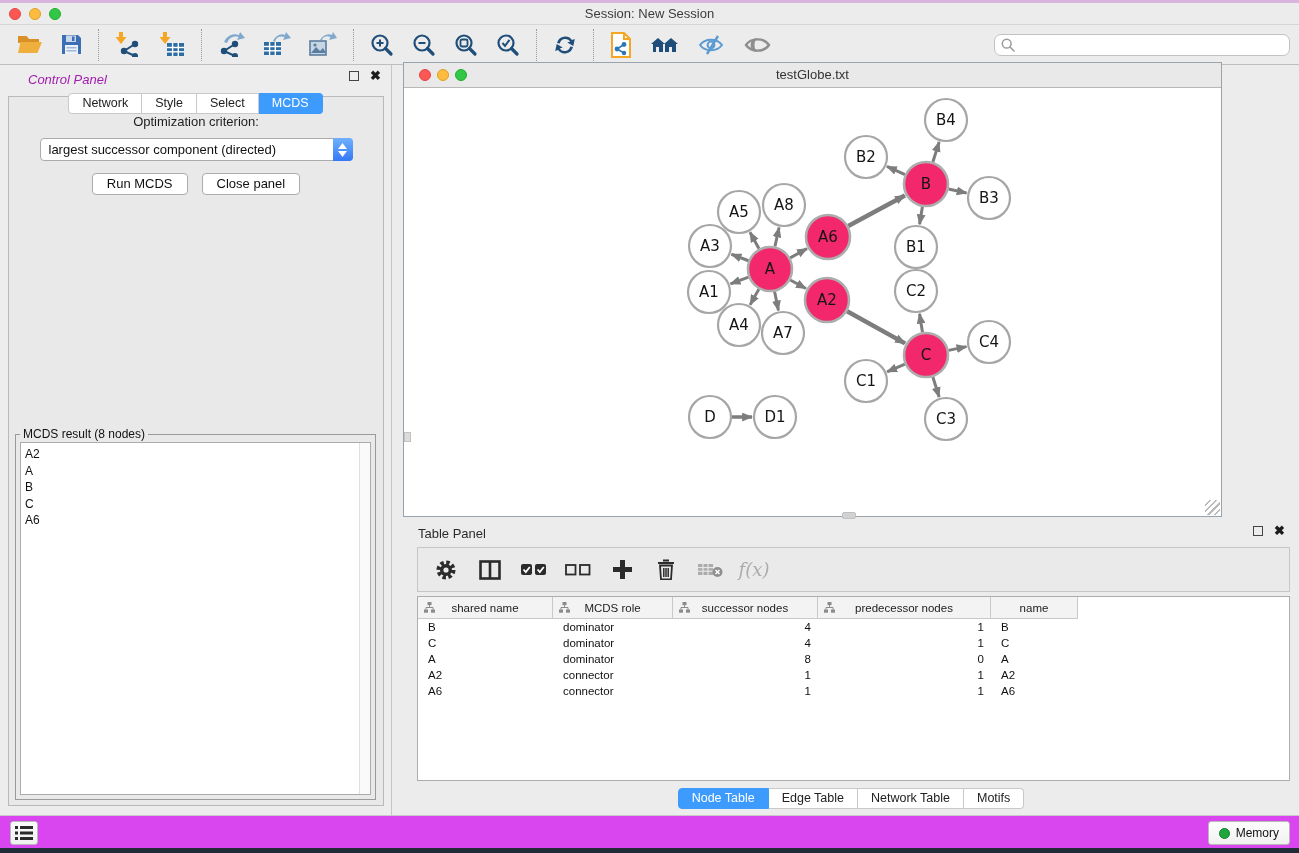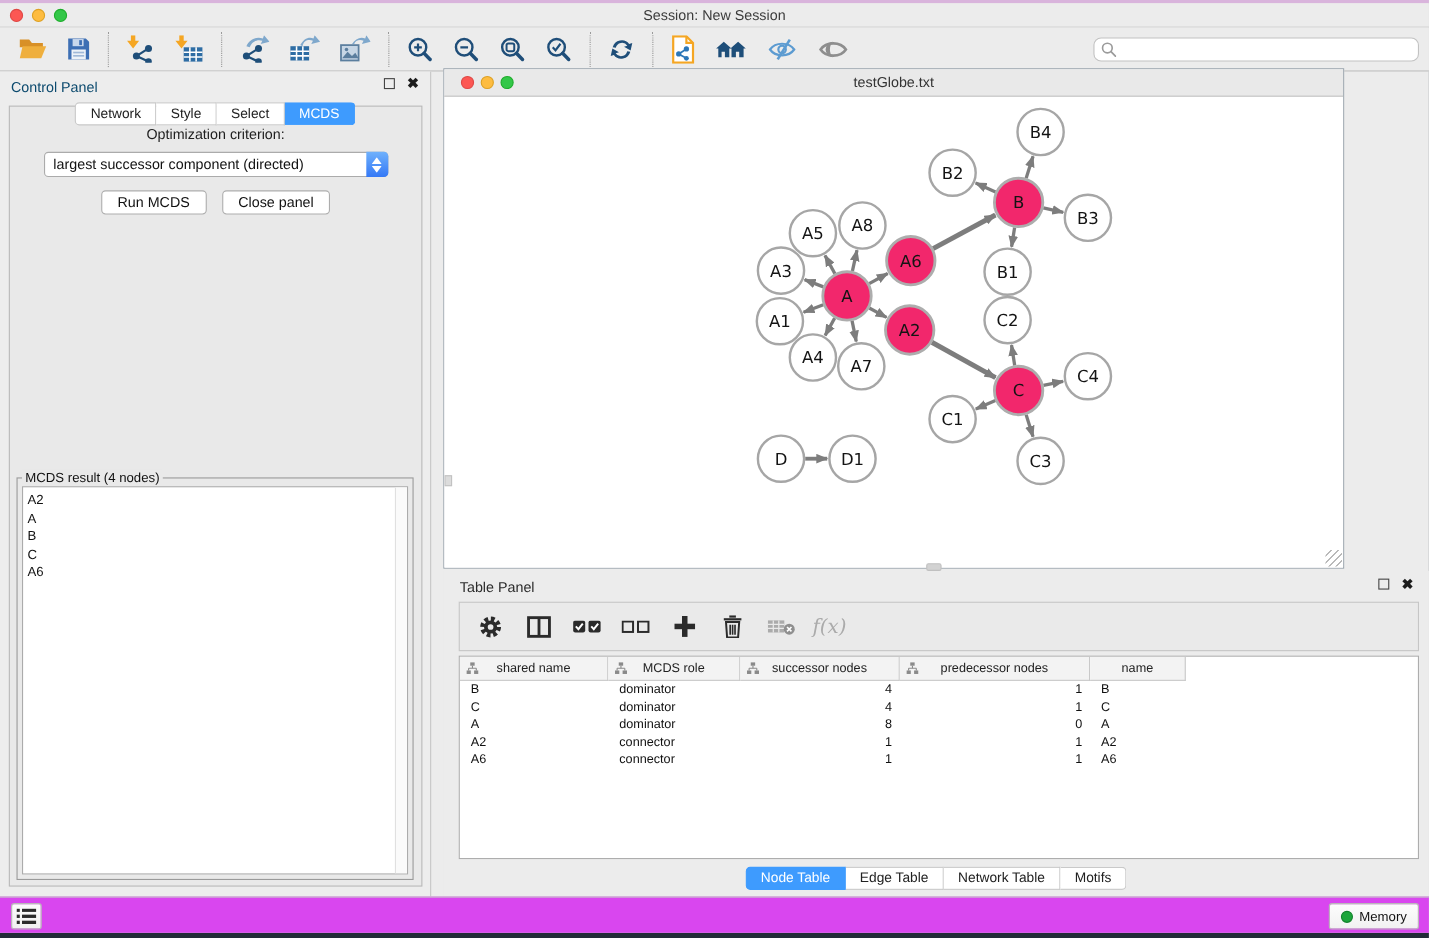--- a/index.html
+++ b/index.html
@@ -22,21 +22,21 @@
   .tbtn { height:34px; display:flex; align-items:center; justify-content:center; padding:0 9px; cursor:default; }
   .tsep { width:1px; height:32px; border-left:1px dotted #9a9a9a; margin:0 7px; }
   .spacer { flex:1; }
   .searchbox { width:296px; height:22px; background:#fff; border:1px solid #C2C2C2; border-radius:7px; display:flex; align-items:center; padding:0 6px; }
   .searchbox input { border:none; outline:none; flex:1; font-size:12px; background:transparent; font-family:"Liberation Sans",sans-serif;}
   .searchbox svg { margin-right:4px; }
 
   
   .control-panel { position:absolute; left:0; top:65px; width:392px; height:750px; background:#EDEDED; border-right:1px solid #C6C6C6; }
   .panel-header { height:28px; position:relative; }
-  .panel-header .ph-title { position:absolute; left:10px; top:7px; font-size:13px; color:#0c4a6e; }
+  .panel-header .ph-title { position:absolute; left:28px; top:7px; font-size:13px; color:#a21caf;font-style:italic; }
   .ph-icons { position:absolute; right:10px; top:6px; display:flex; gap:11px; align-items:center; }
   .float-box { width:10px; height:10px; border:1.6px solid #444; background:transparent; }
   .close-x { font-size:13px; font-weight:bold; color:#1c1c1c; line-height:10px; }
 
   .cp-tabs { display:flex; justify-content:center; position:relative; z-index:2; }
   .seg-tab { height:21px; line-height:19px; font-size:12.5px; padding:0 13px; background:#fff; border:1px solid #C9C9C9; border-left:none; color:#222; cursor:default;}
   .seg-tab:first-child { border-left:1px solid #C9C9C9; border-radius:4px 0 0 4px; }
   .seg-tab:last-child { border-radius:0 4px 4px 0; }
   .seg-tab.active { background:#3E9BFE; border-color:#3E9BFE; color:#fff; }
 
@@ -283,21 +283,21 @@
           <svg width="9" height="6" viewBox="0 0 9 6">
               <path d="M4.5,6 L0,0 H9 z" fill="#fff"></path>
             </svg>
         </span>
       </div>
       <div class="btn-row">
         <button class="mac-btn">Run MCDS</button>
         <button class="mac-btn">Close panel</button>
       </div>
       <div class="mcds-fieldset">
-        <span class="mcds-legend">MCDS result (4 nodes)</span>
+        <span class="mcds-legend">MCDS result (8 nodes)</span>
         <div class="mcds-list">
           <div>
               <div class="mcds-item">A2</div>
               <div class="mcds-item">A</div>
               <div class="mcds-item">B</div>
               <div class="mcds-item">C</div>
               <div class="mcds-item">A6</div>
             </div>
           <div class="mcds-scroll"></div>
         </div>

